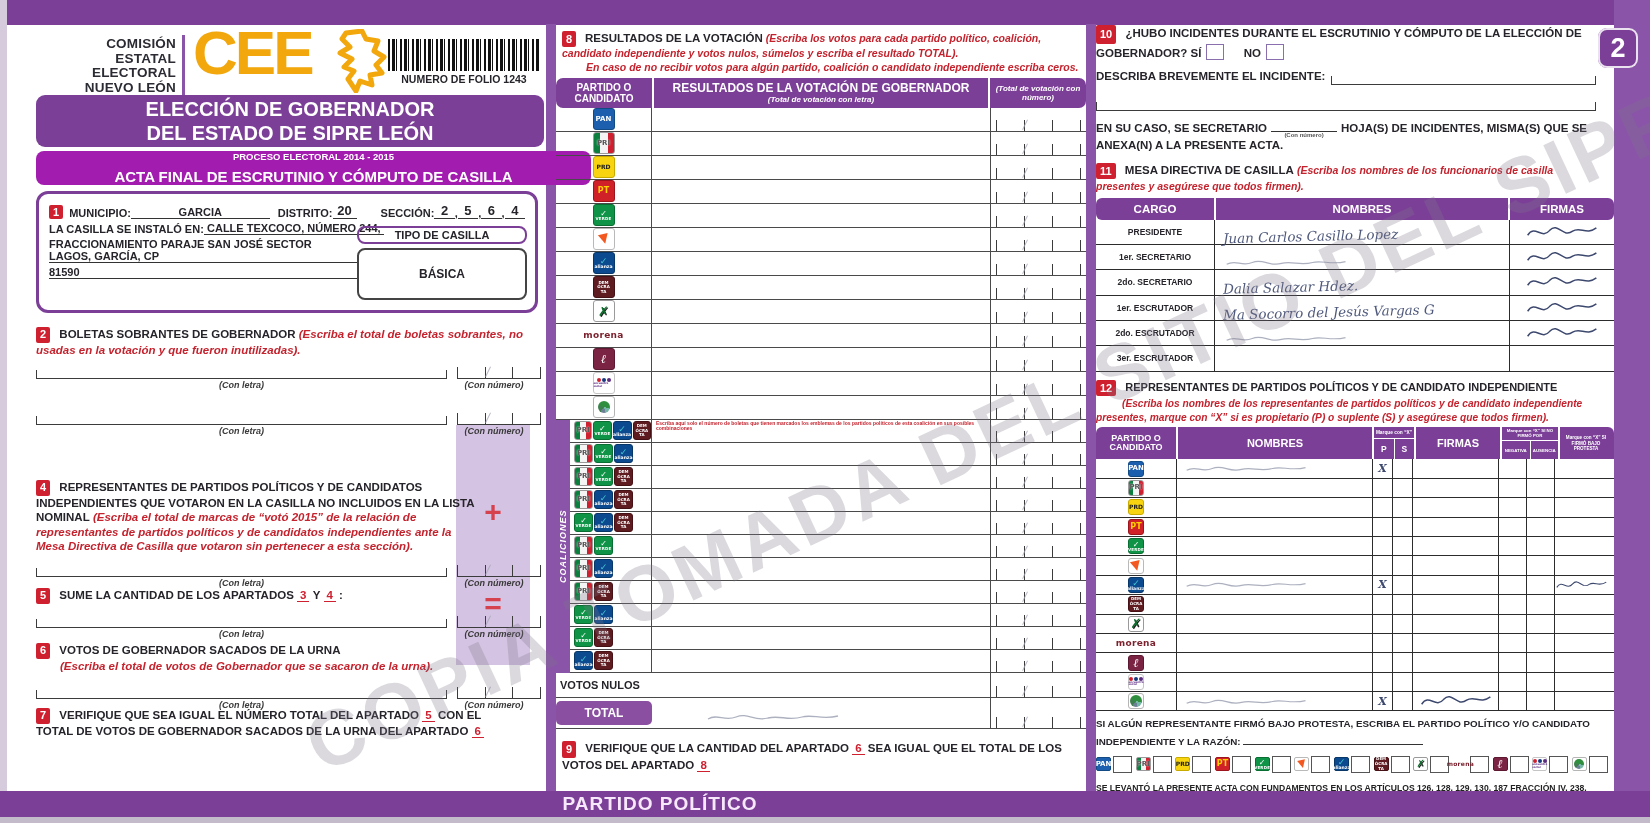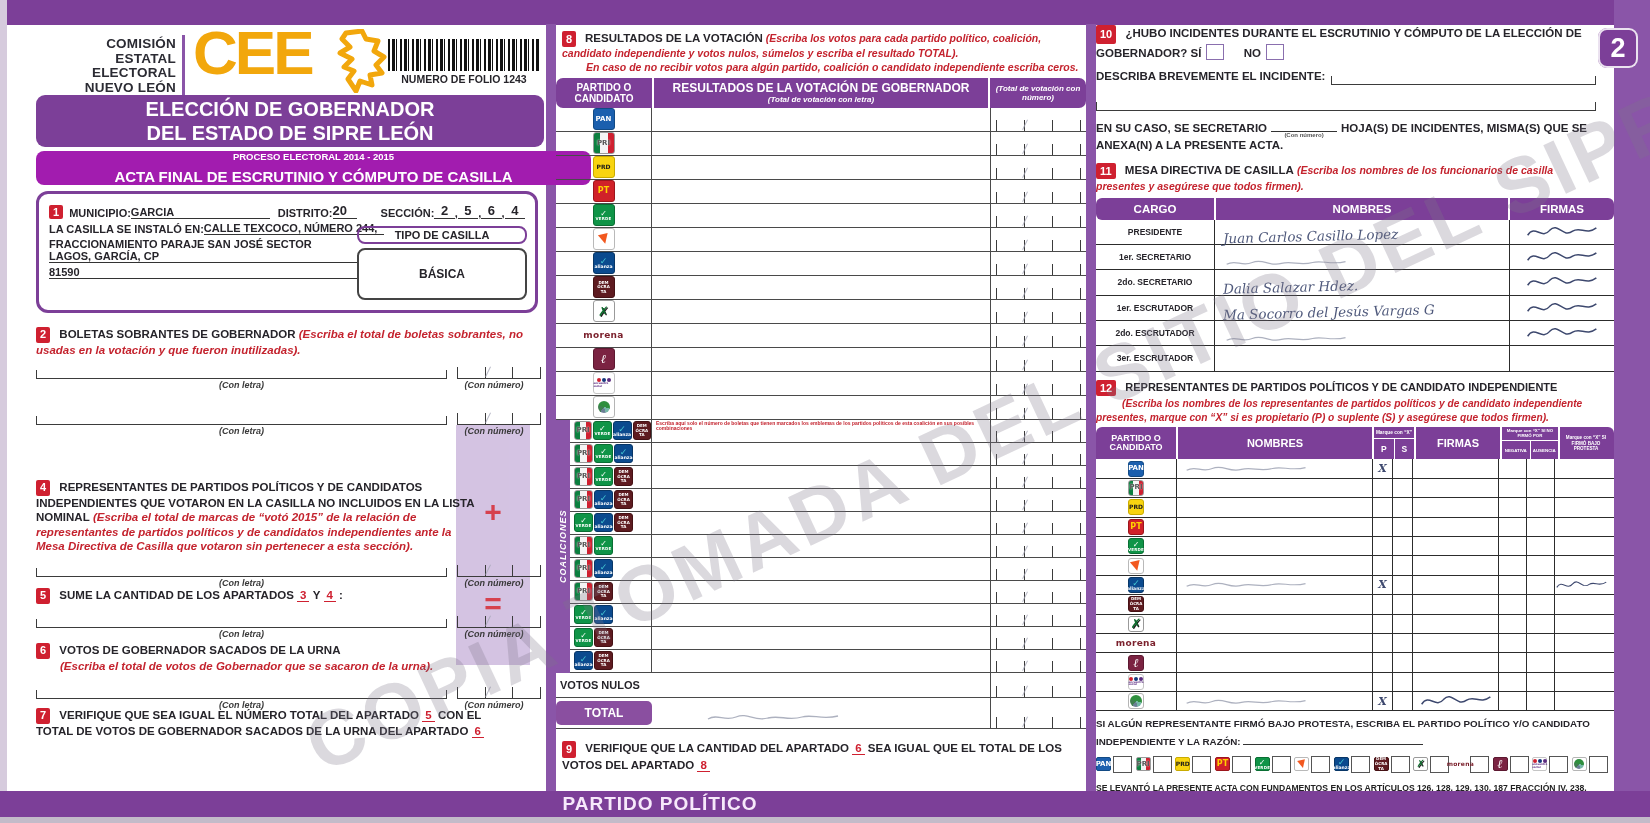--- a/index.html
+++ b/index.html
@@ -50,21 +50,21 @@
   .folio{position:absolute;left:350px;top:48px;width:156px;text-align:center;font-size:10.5px;font-weight:bold;}
   .title-box{position:absolute;left:0;top:70px;width:508px;height:52px;background:#7c3f98;border-radius:9px;
      color:#fff;font-weight:bold;font-size:20px;text-align:center;display:flex;flex-direction:column;justify-content:center;line-height:24px;}
   .title-sub{position:absolute;left:0;top:126px;width:555px;height:34px;background:#a21caf;border-radius:8px;
      color:#fff;text-align:center;display:flex;flex-direction:column;justify-content:space-between;}
   .title-sub .p1{font-size:9.5px;font-weight:bold;}
   .title-sub .p2{font-size:15px;font-weight:bold;}
   .sec1-box{position:absolute;left:0;top:166px;width:502px;height:122px;border:3px solid #7c3f98;border-radius:12px;
      padding:6px 10px;box-sizing:border-box;font-size:11px;font-weight:bold;}
   .s1row{display:flex;align-items:flex-end;margin-top:3px;}
-  .uline{border-bottom:1.3px solid #333;display:inline-block;}
+  .uline{border-bottom:1.3px solid #333;display:inline-block;text-align:center;}
   .secdig{display:inline-block;width:22px;text-align:center;border-bottom:1.3px solid #333;font-size:13px;}
   .tipo-wrap{position:absolute;right:8px;top:32px;width:170px;text-align:center;}
   .tipo-label{border:2px solid #7c3f98;border-radius:8px;font-size:11px;font-weight:bold;padding:1px 7px;}
   .tipo-value{border:2px solid #444;border-radius:8px;height:48px;margin-top:4px;display:flex;align-items:center;justify-content:center;font-size:12px;font-weight:bold;}
   .lsec{position:absolute;left:0;width:505px;}
   .lavender{position:absolute;left:420px;top:400px;width:74px;height:240px;background:#cdb9de;opacity:.85;z-index:0;}
   .lavender .plus,.lavender .eq{position:absolute;left:0;width:74px;text-align:center;color:#cf2030;font-size:30px;font-weight:bold;}
   .lavender .plus{top:70px;} .lavender .eq{top:162px;}
   .lsec{z-index:1;}
   .entry{display:flex;align-items:flex-end;margin-top:6px;}

